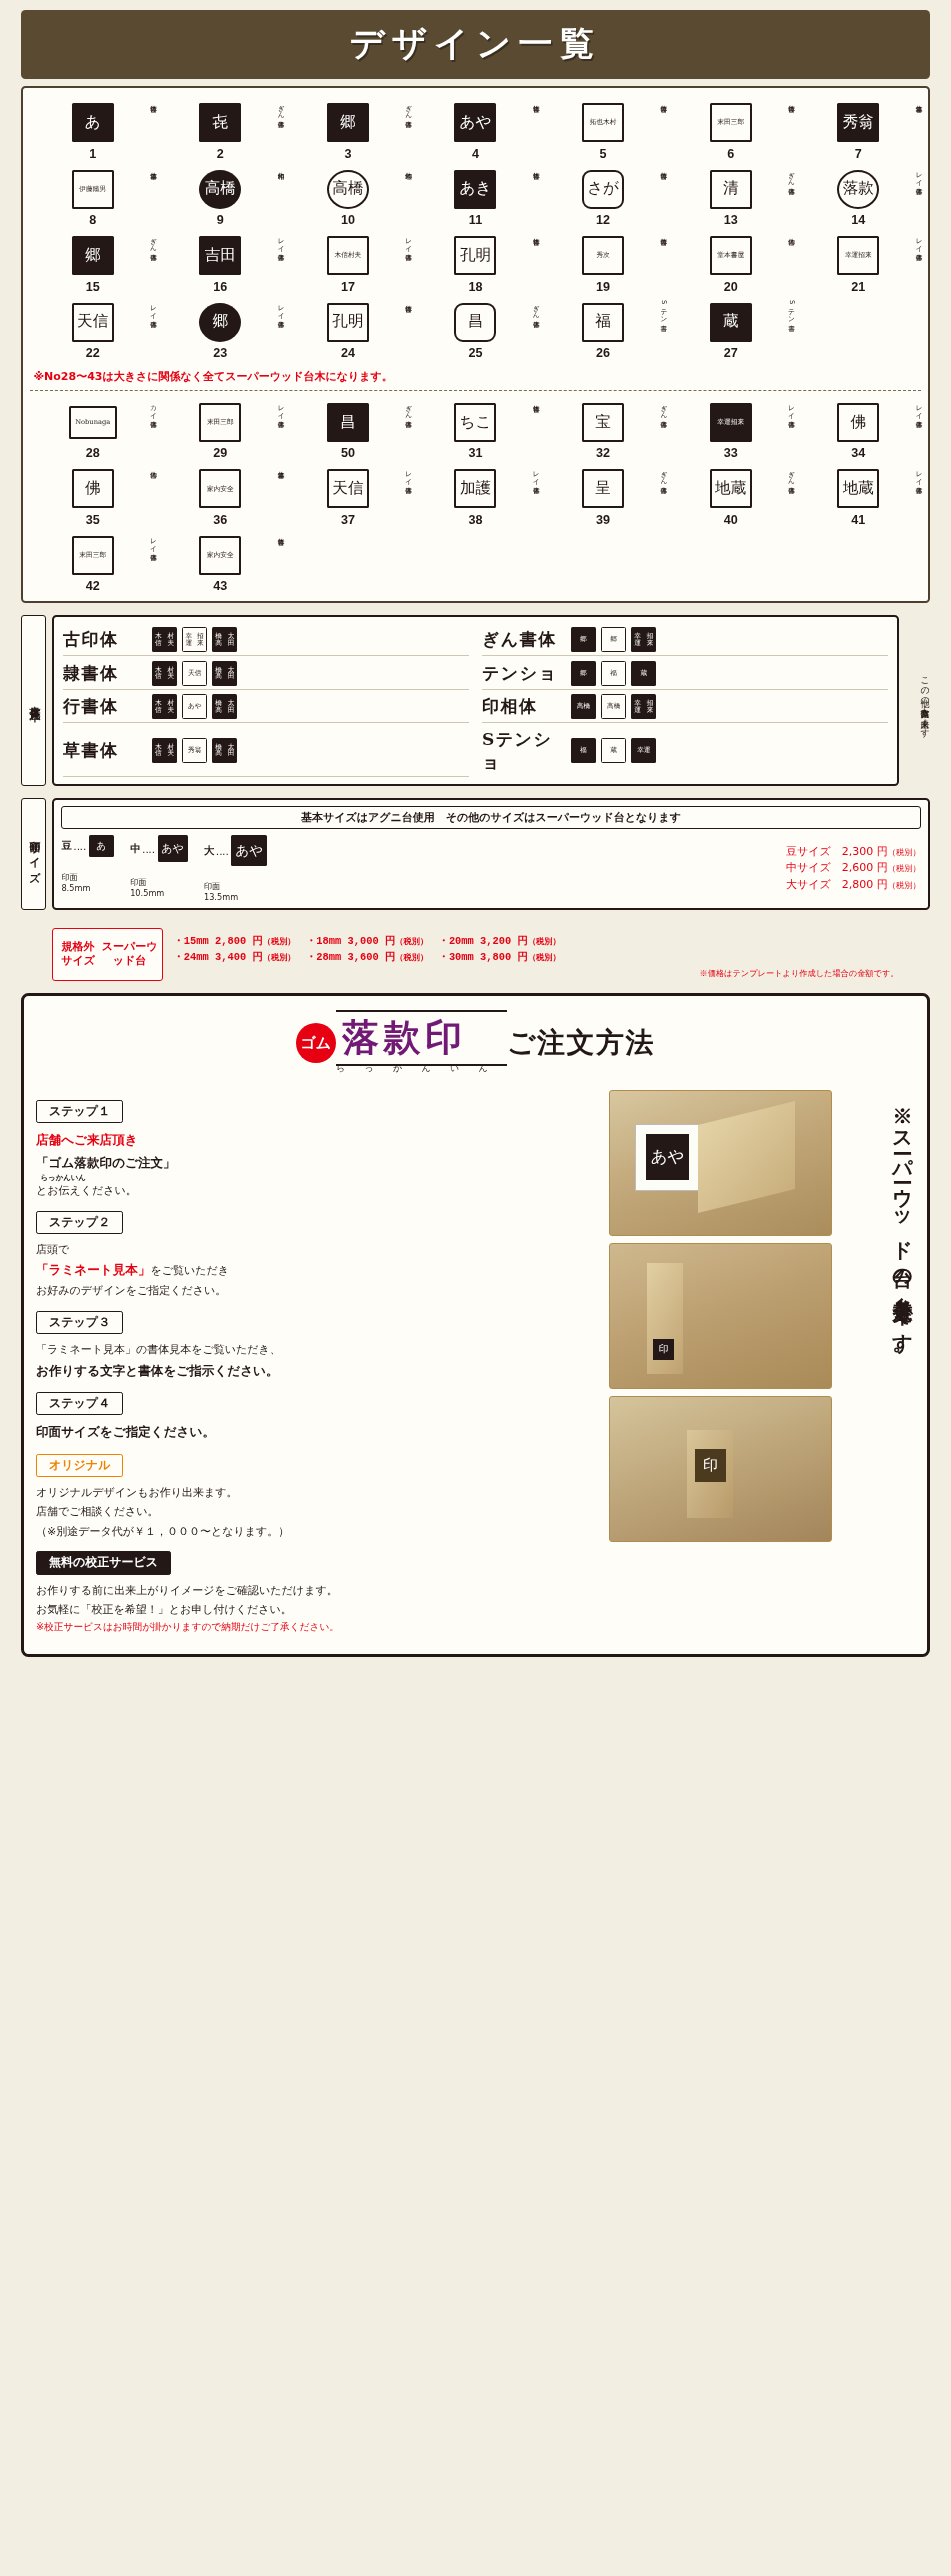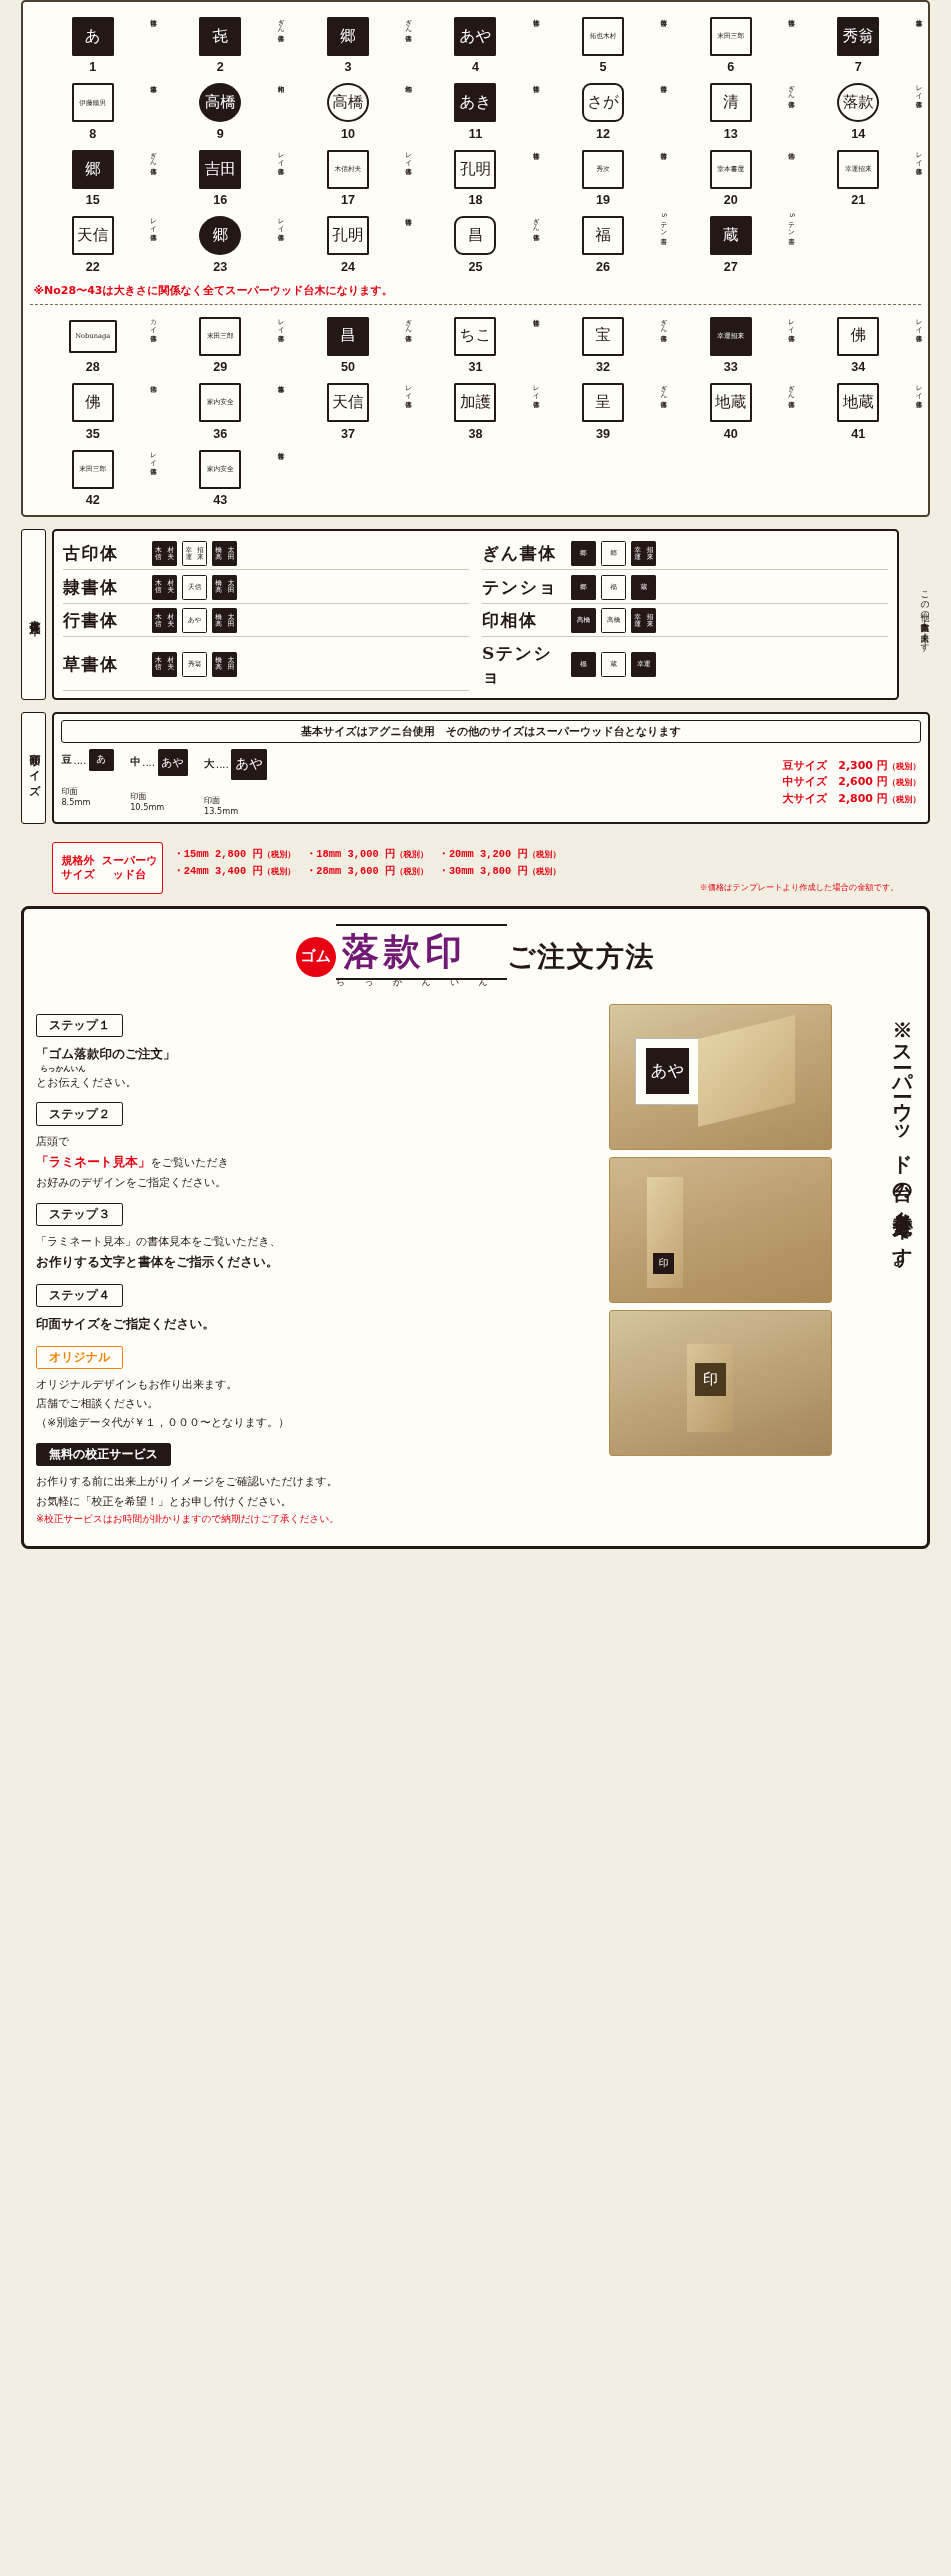--- a/index.html
+++ b/index.html
@@ -179,21 +179,21 @@
   .size-item .lbl{ font-size:10.4px; font-weight:bold; margin-right:1.5px; }
   .size-item .dots{ font-size:10.4px; letter-spacing:-0.7px; margin-right:3px; }
   .size-item .ink{ font-size:8.2px; margin-top:15px; }
   .sq{
     width:25px;height:22px;background:#231815;color:#fff;
     font-size:9.7px;display:flex;align-items:center;justify-content:center;
     font-family:"DejaVu Serif", serif; border-radius:1.5px;
   }
   .sq.m{ width:30px;height:27px;font-size:11px; }
   .sq.l{ width:36px;height:31px;font-size:13.4px; }
-  .size-prices{ color:#e60012; font-size:11px; font-weight:bold; line-height:1.5; text-align:center; }
+  .size-prices{ color:#e60012; font-size:11px; font-weight:normal; line-height:1.5; text-align:center; }
   .size-prices .tax{ font-size:8.2px; }
 
   
   .spec-row{ display:flex; margin-top:6px; align-items:stretch; }
   .spec-label{
     width:111px;
     border:1.5px solid #e60012;
     color:#e60012;
     border-radius:3px;
     font-size:11px; font-weight:bold;
@@ -302,20 +302,23 @@
     line-height:1.2;
     padding-top:4.5px;
     font-family:"DejaVu Serif", serif;
   }
 </style>
 </head>
 <body>
 
 <div class="page">
 
+  <div class="title-banner">
+    <div class="t">デザイン一覧</div>
+  </div>
 
   <div class="design-box">
     <div class="grid7" id="grid-top">
         <div class="cell">
           <div class="style-tag">行書体</div>
           <div class="stamp">
             <div class="art">あ</div>
           </div>
           <div class="num">1</div>
         </div>
@@ -813,20 +816,21 @@
       <div class="gomu">ゴム</div>
       <div>
         <div class="rakkan">落款印</div>
         <div class="ruby">らっかんいん</div>
       </div>
       <div class="order-sub">ご注文方法</div>
     </div>
 
     <div class="order-body">
       <div class="steps" id="steps"><div class="step-tag">ステップ１</div><div class="step-text">
+            <div class="red">店舗へご来店頂き</div>
             <div class="big">「ゴム落款印のご注文」<span class="ruby-s">らっかんいん</span></div>
             <div>とお伝えください。</div>
           </div><div class="step-tag">ステップ２</div><div class="step-text">
             <div>店頭で</div>
             <div><span class="red">「ラミネート見本」</span>をご覧いただき</div>
             <div>お好みのデザインをご指定ください。</div>
           </div><div class="step-tag">ステップ３</div><div class="step-text">
             <div>「ラミネート見本」の書体見本をご覧いただき、</div>
             <div class="big">お作りする文字と書体をご指示ください。</div>
           </div><div class="step-tag">ステップ４</div><div class="step-text">

